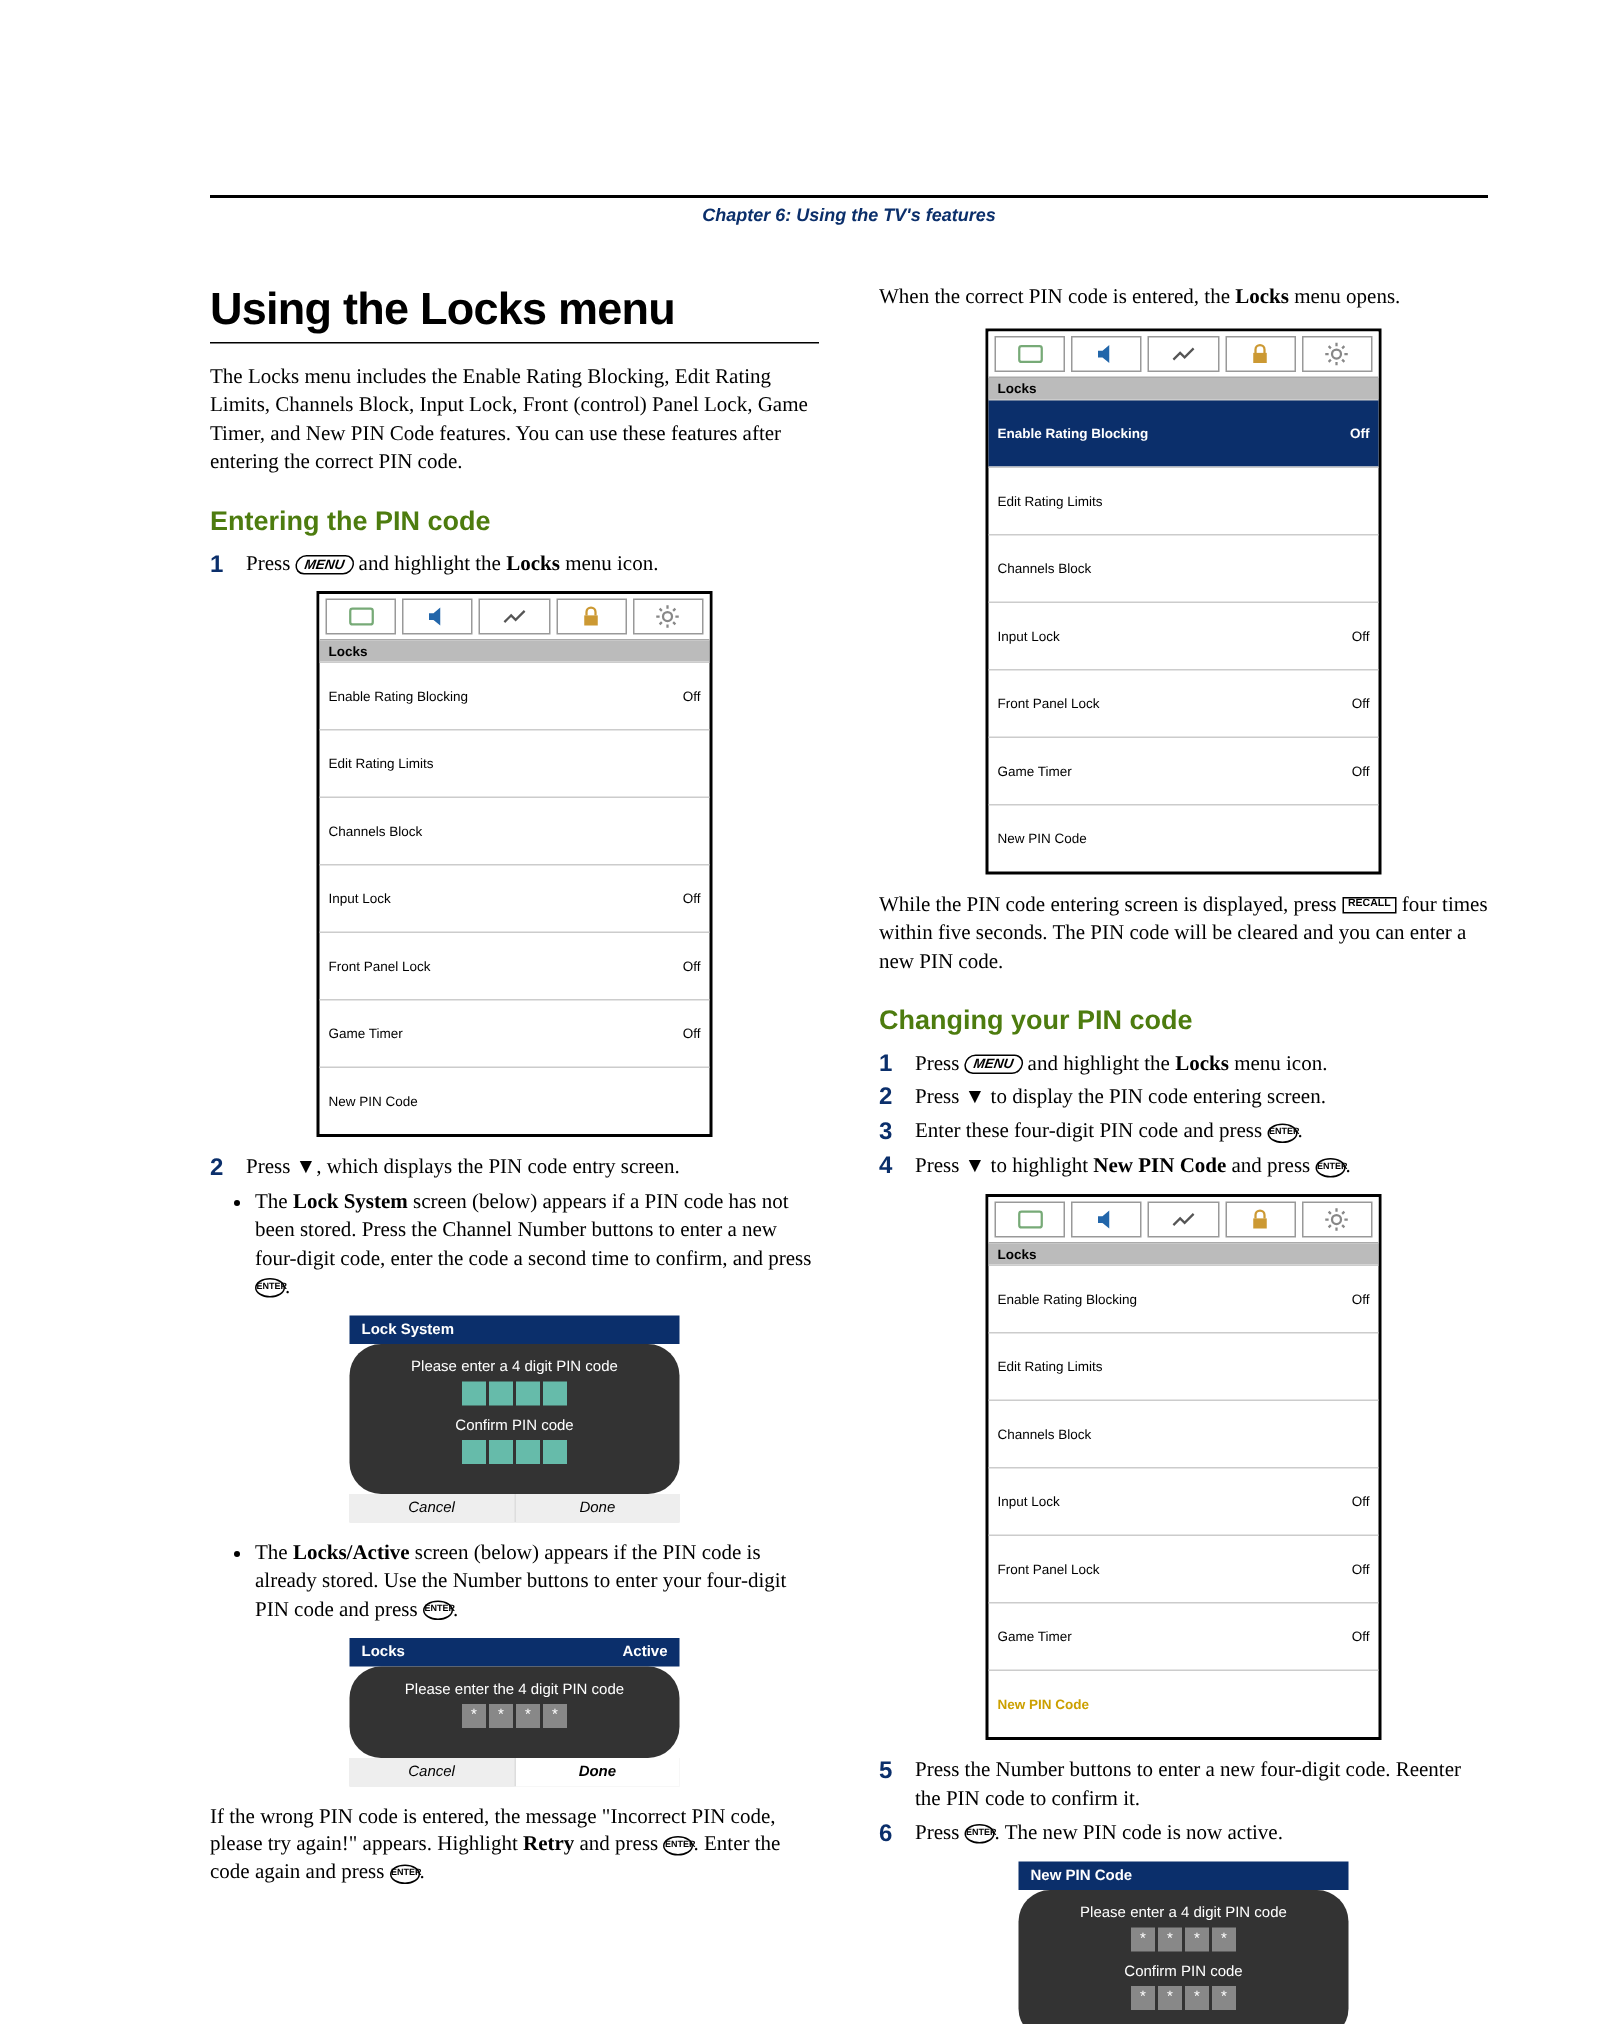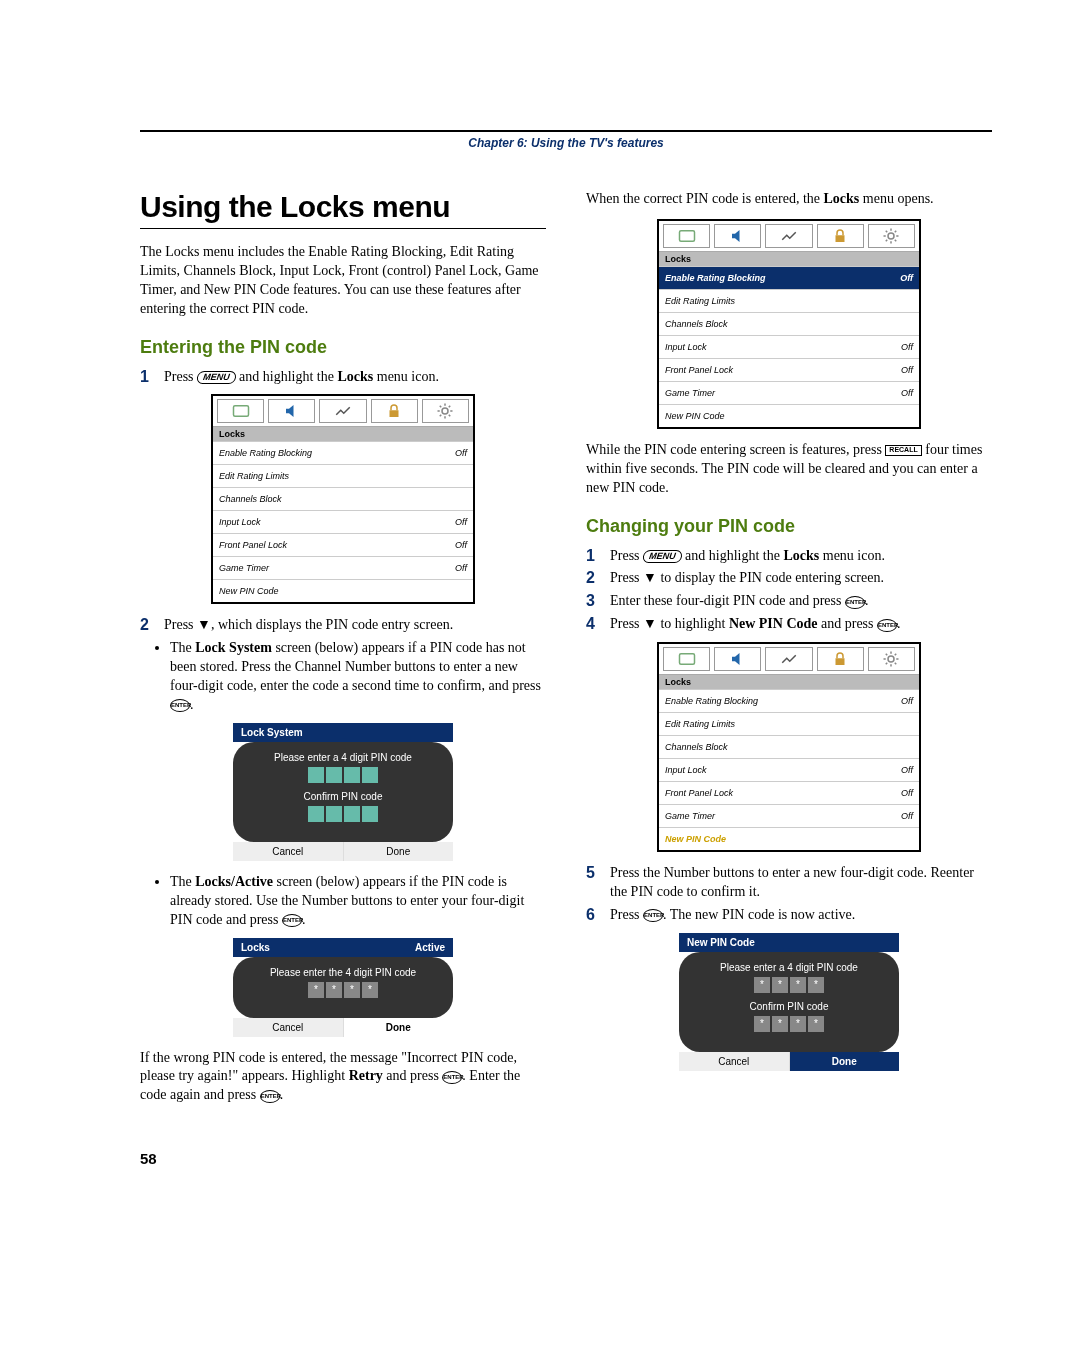--- a/index.html
+++ b/index.html
@@ -135,23 +135,22 @@
     align-items:center;
     justify-content:center;
   }
   .menu-header {
     background:#bbb;
     font-weight:bold;
     padding:2px 6px;
   }
   .menu-row {
     display:flex;
-    padding:6px 6px;
+    padding:17px 6px;
     border-top:1px solid #ccc;
-    font-style:italic;
   }
   .menu-row .lbl { flex:1; }
   .menu-row.sel { background:#0b2f6b; color:#fff; font-weight:bold; }
   .menu-row.sel-yellow { color:#cca000; font-weight:bold; }
 
   .lock-sys-box, .locks-active-box, .newpin-box {
     width:220px;
     margin: 8px auto 12px auto;
     font-family: Arial, Helvetica, sans-serif;
     font-size:10px;
@@ -180,20 +179,21 @@
     width:16px; height:16px;
     background:#888;
     display:flex; align-items:center; justify-content:center;
     font-size:10px;
   }
   .pin-cells.light .cell { background:#6ba; }
   .dlg-btns {
     display:flex;
     gap:1px;
     background:#ddd;
+    font-style:italic;
   }
   .dlg-btns .b {
     flex:1;
     text-align:center;
     padding:4px 0;
     color:#000;
     background:#eee;
   }
   .dlg-btns .b.sel { background:#fff; font-weight:bold; }
   .dlg-btns .b.blue { background:#0b2f6b; color:#fff; font-weight:bold; }
@@ -422,21 +422,21 @@
         <div class="menu-row">
             <span class="lbl">Game Timer</span>
             <span>Off</span>
           </div>
         <div class="menu-row">
             <span class="lbl">New PIN Code</span>
           </div>
       </div>
 
       <p>
-        <span>While the PIN code entering screen is features, press </span>
+        <span>While the PIN code entering screen is displayed, press </span>
         <span class="recall-key icon-inline">RECALL</span>
         <span> four times within five seconds. The PIN code will be cleared and you can enter a new PIN code.</span>
       </p>
 
       <h2 class="sub">Changing your PIN code</h2>
 
       <div class="step">
         <div class="num">1</div>
         <div class="txt">
           <span>Press </span>

